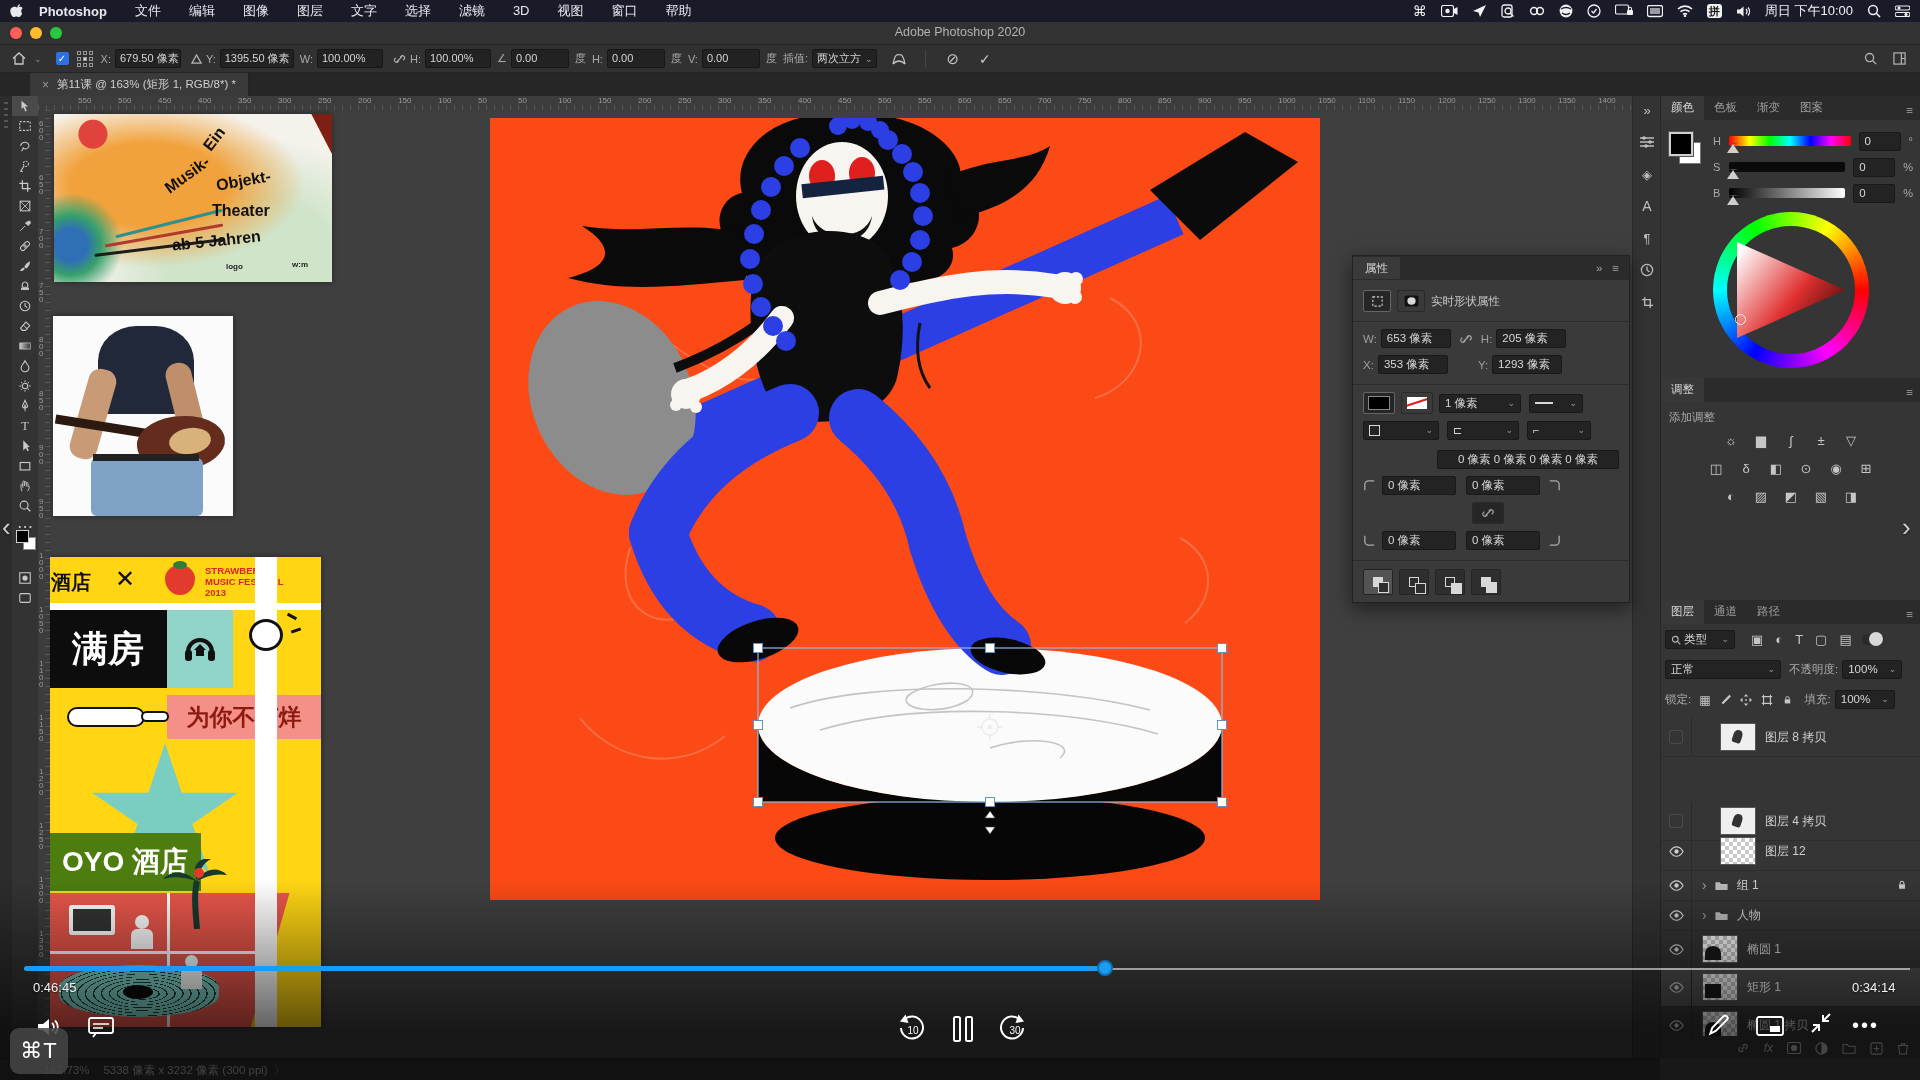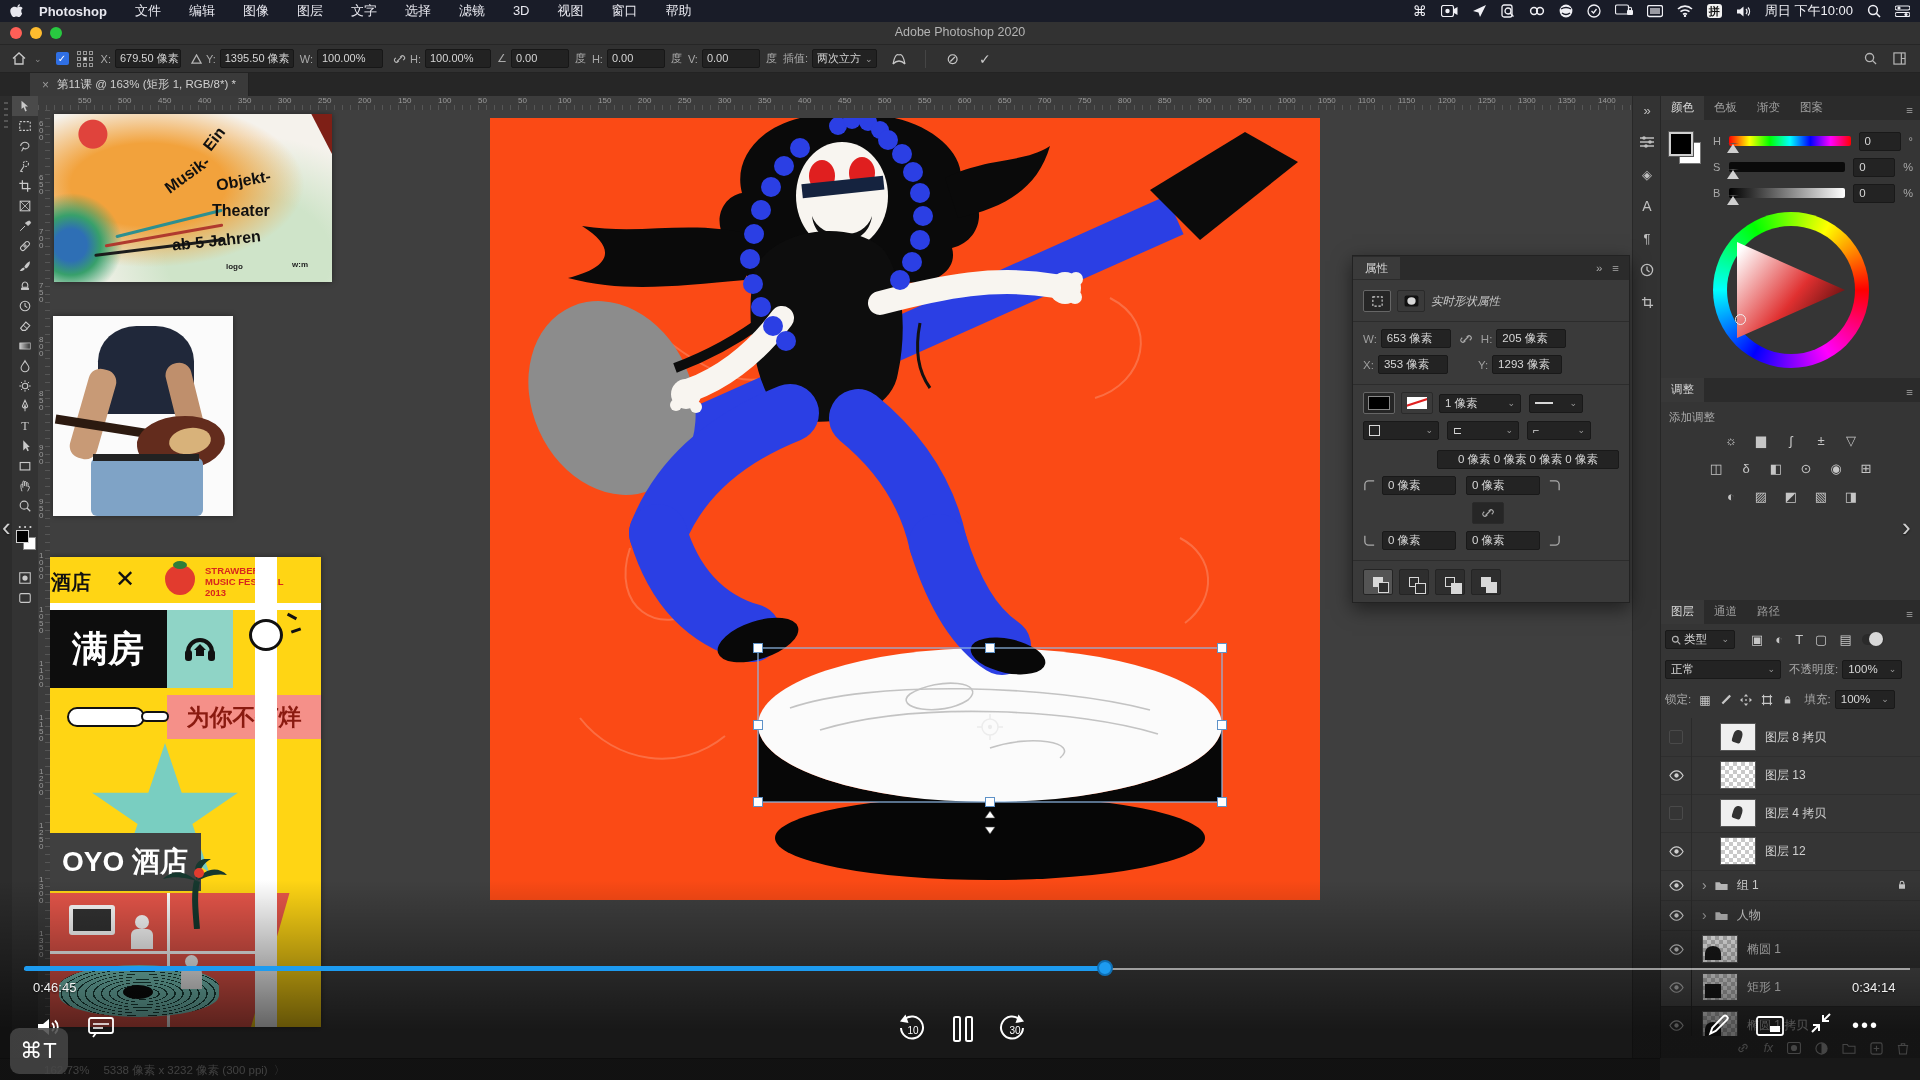--- a/index.html
+++ b/index.html
@@ -702,21 +702,21 @@
             <rect x="25" y="16" width="7" height="11" rx="3" fill="#111"></rect>
             <path d="M17,10 l6,6 h-12 z M13,16 h8 v6 h-8 z" fill="#111"></path>
           </svg>
       </div>
       <div style="left:118px;top:138px;width:154px;height:44px;background:#f59089;display:flex;align-items:center;justify-content:center;">
         <span style="color:#8a1a10;font-weight:bold;font-size:23px;">为你不打烊</span>
       </div>
       <div style="left:18px;top:150px;width:78px;height:20px;background:#fff;border:2px solid #111;border-radius:10px;"></div>
       <div style="left:92px;top:154px;width:28px;height:11px;background:#fff;border:2px solid #111;border-radius:6px;"></div>
       <div style="left:40px;top:186px;width:152px;height:142px;background:#79cec1;clip-path:polygon(50% 0%,61% 35%,98% 35%,68% 57%,79% 91%,50% 70%,21% 91%,32% 57%,2% 35%,39% 35%);"></div>
-      <div style="left:0;top:276px;width:152px;height:58px;background:#404040;display:flex;align-items:center;justify-content:center;">
+      <div style="left:0;top:276px;width:152px;height:58px;background:#4d7c0f;display:flex;align-items:center;justify-content:center;">
         <span style="color:#fff;font-weight:bold;font-size:28px;">OYO 酒店</span>
       </div>
 
       <div style="left:0;top:336px;width:272px;height:134px;background:#e8564a;">
         <div style="left:118px;top:0;width:3px;height:134px;background:#fff;"></div>
         <div style="left:0;top:58px;width:210px;height:3px;background:#fff;"></div>
         <div style="left:20px;top:12px;width:46px;height:30px;background:#fff;border-radius:3px;"></div>
         <div style="left:24px;top:16px;width:38px;height:22px;background:#333;"></div>
         <div style="left:86px;top:22px;width:14px;height:14px;border-radius:50%;background:#fff;"></div>
         <div style="left:82px;top:36px;width:22px;height:20px;border-radius:6px 6px 0 0;background:#fff;"></div>
@@ -1033,33 +1033,21 @@
           <span class="eyebox">
             <span style="width:12px;height:12px;border:1px solid #4a4a4a;border-radius:2px;"></span>
           </span>
           <span class="row" style="flex: 1 1 0%; height: 100%; padding-left: 28px;">
             <span class="thumb white">
               <span style="position: absolute; left: 12px; top: 6px; width: 9px; height: 13px; background: rgb(51, 51, 51); border-radius: 40% 40% 20% 20%; transform: rotate(18deg);"></span>
             </span>
             <span>图层 8 拷贝</span>
           </span>
         </div>
-        <div class="lrow" style="top: 38px; height: 38px;">
-          <span class="eyebox">
-            <svg viewBox="0 0 16 16">
-              <path d="M1,8 C3,4.5 6,3 8,3 C10,3 13,4.5 15,8 C13,11.5 10,13 8,13 C6,13 3,11.5 1,8 Z" fill="none" stroke="#cfcfcf" stroke-width="1.2"></path>
-              <circle cx="8" cy="8" r="2.3" fill="#cfcfcf"></circle>
-            </svg>
-          </span>
-          <span class="row" style="flex: 1 1 0%; height: 100%; padding-left: 28px;">
-            <span class="thumb"></span>
-            <span>图层 13</span>
-          </span>
-        </div>
-        <div class="lrow" style="top: 76px; height: 38px;">
+        <div class="lrow" style="top: 84px; height: 38px;">
           <span class="eyebox">
             <span style="width:12px;height:12px;border:1px solid #4a4a4a;border-radius:2px;"></span>
           </span>
           <span class="row" style="flex: 1 1 0%; height: 100%; padding-left: 28px;">
             <span class="thumb white">
               <span style="position: absolute; left: 12px; top: 6px; width: 9px; height: 13px; background: rgb(51, 51, 51); border-radius: 40% 40% 20% 20%; transform: rotate(18deg);"></span>
             </span>
             <span>图层 4 拷贝</span>
           </span>
         </div>
@@ -1196,21 +1184,21 @@
         </span>
     </div>
   </div>
 
   <div id="props" class="abs">
     <div class="hdr">
       <span class="t">属性</span>
       <span style="margin-left:auto;color:#a9a9a9;letter-spacing:-2px;">»</span>
       <span style="margin:0 10px 0 12px;color:#a9a9a9;">≡</span>
     </div>
-    <div class="prow" style="margin-top:10px;font-style:italic;">
+    <div class="prow" style="margin-top:10px;">
       <span class="iconbtn on">
           <svg width="13" height="13" viewBox="0 0 14 14">
             <rect x="2" y="2" width="10" height="10" fill="none" stroke="#cfcfcf" stroke-width="1.2" stroke-dasharray="2.5,1.8"></rect>
           </svg>
         </span>
       <span class="iconbtn">
           <svg width="15" height="12" viewBox="0 0 16 13">
             <rect x="0.5" y="0.5" width="15" height="12" rx="2" fill="#111"></rect>
             <ellipse cx="8" cy="6.5" rx="4.5" ry="4" fill="#d8d8d8"></ellipse>
           </svg>

